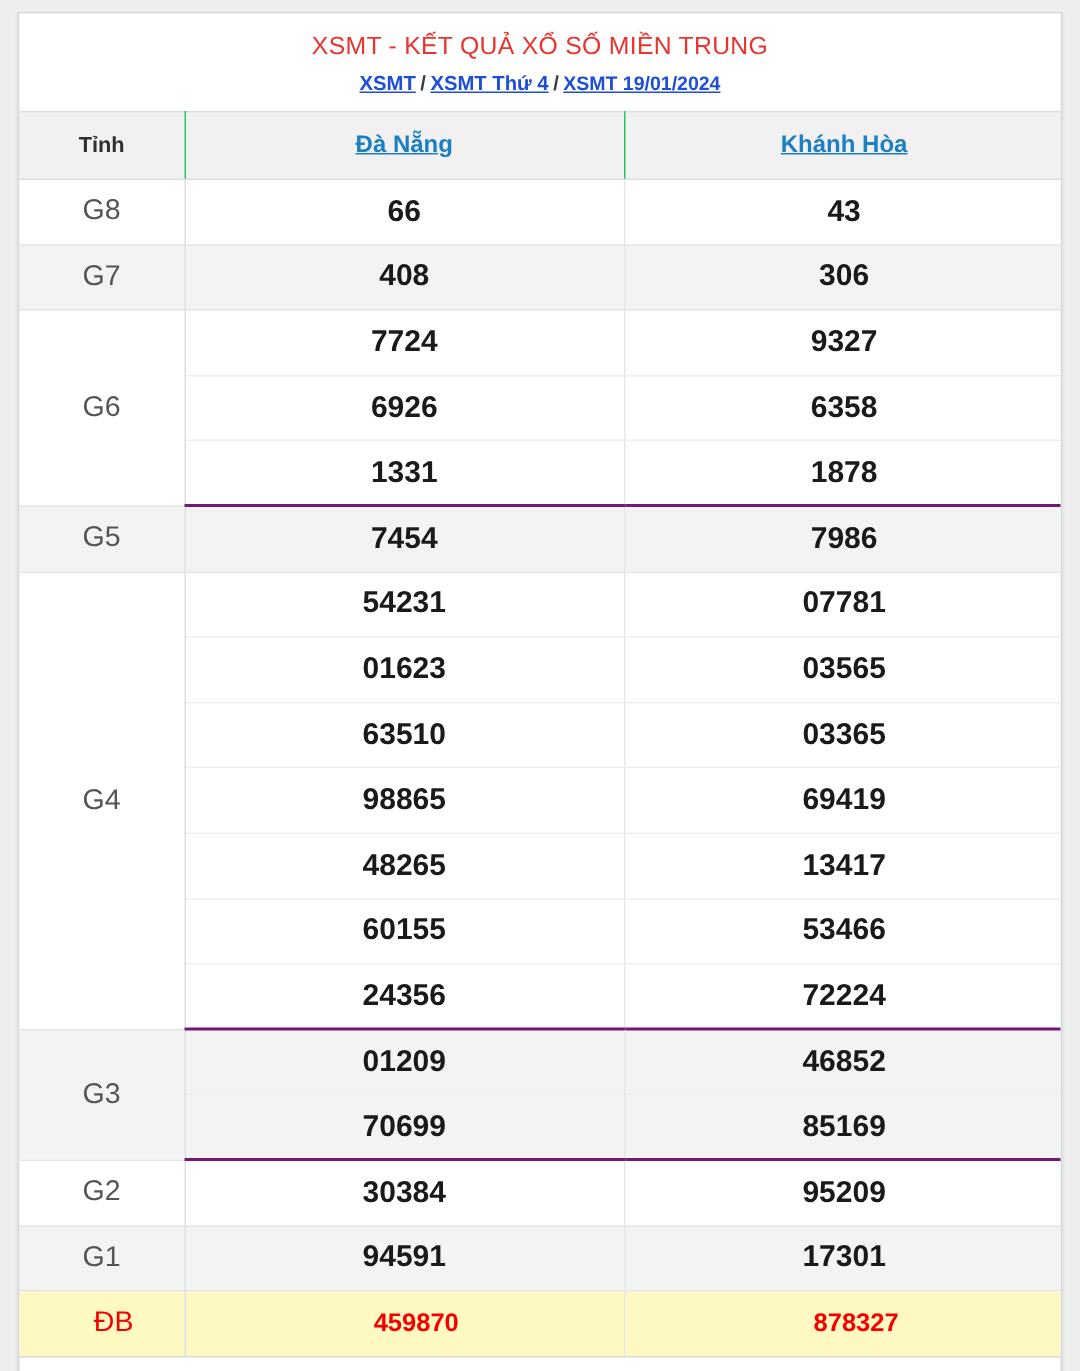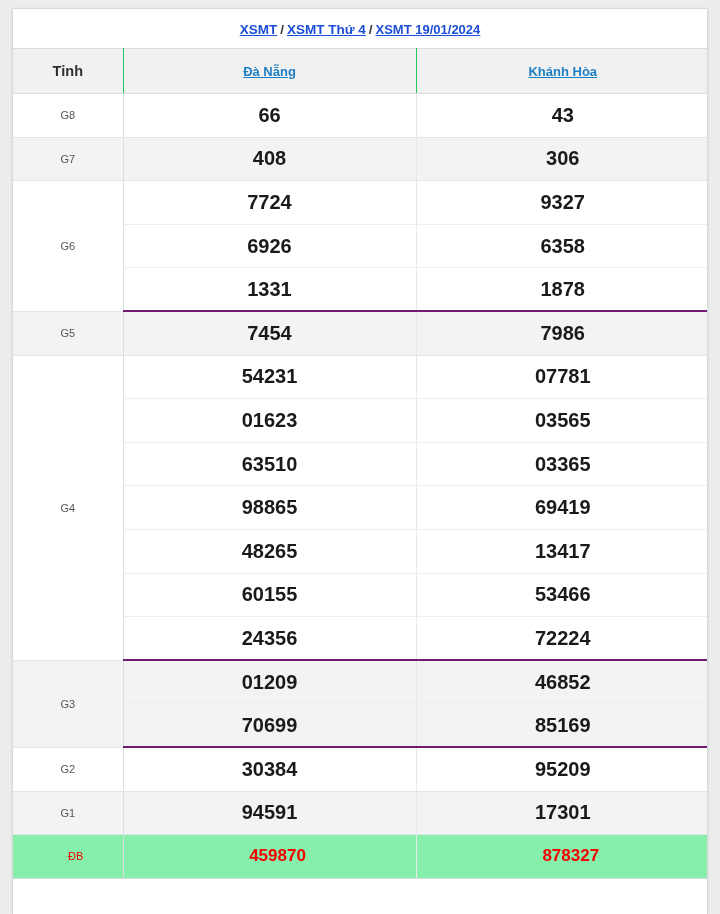--- a/index.html
+++ b/index.html
@@ -80,62 +80,63 @@
     text-align: center;
     color: #2f2f2f;
     padding: 0;
   }
   thead th:last-child { border-right: none; }
   thead th a {
     color: #1d7fc3;
     text-decoration: underline;
     font-weight: bold;
     cursor: pointer;
-    font-size: 13px;
+    font-size: 16px;
   }
 
   tbody td {
     border-bottom: 1px solid #e2e4e6;
     border-right: 1px solid #e6e8ea;
     text-align: center;
     padding: 0;
     vertical-align: middle;
   }
   tbody td:last-child { border-right: none; }
 
   td.lbl {
-    font-size: 11px;
+    font-size: 19px;
     font-weight: 400;
     color: #555555;
     border-right: 1px solid #dcdee0;
   }
   td.lbl.db { color: #f40000; font-weight: 400; }
 
   td.num {
     font-size: 20px;
     font-weight: bold;
     color: #1a1a1a;
     height: 43.6px;
   }
   td.num.db { color: #f40000; font-size: 17px; }
 
   tr.shade td { background: #f3f3f3; }
   tr.plain td { background: #ffffff; }
-  tr.last td  { background: #86efac; border-bottom: 1px solid #d9dbdd; padding-left: 16px; }
+  tr.last td  { background: #fef9c3; border-bottom: 1px solid #d9dbdd; padding-left: 16px; }
 
   
   tr.sub td.num { border-bottom: 1px solid #eceef0; }
   tr.subend td.num { border-bottom: 2px solid #701a75; }
 </style>
 </head>
 <body>
 
 <div id="card">
 
   <div id="header">
+    <div id="title">XSMT - KẾT QUẢ XỔ SỐ MIỀN TRUNG</div>
     <div id="breadcrumb">
       <a>XSMT</a><span class="sep">/</span><a>XSMT Thứ 4</a><span class="sep">/</span><a class="bc-date">XSMT 19/01/2024</a>
     </div>
   </div>
 
   <table>
     <colgroup>
       <col class="c-label">
       <col class="c-prov">
       <col class="c-prov">

